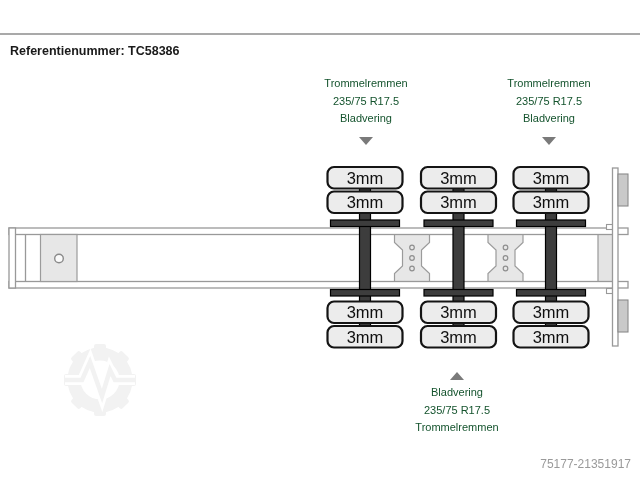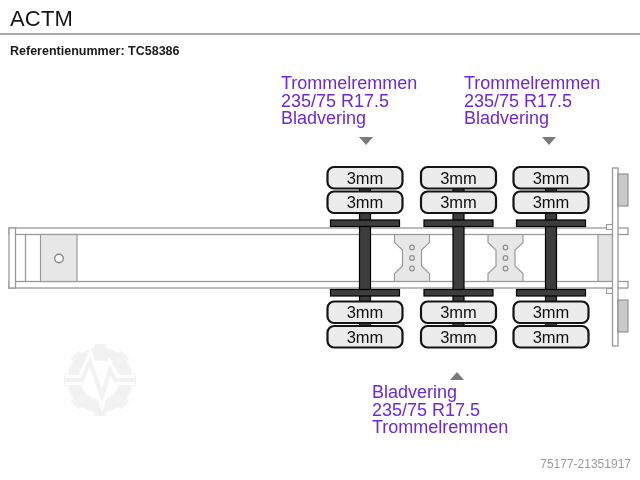--- a/index.html
+++ b/index.html
@@ -13,22 +13,22 @@
     color:#151515;letter-spacing:.2px;
   }
   .title-divider{
     position:absolute;left:0;right:0;top:33px;height:0;
     border-top:2px solid #a9a9a9;
   }
   .ref-line{
     position:absolute;left:10px;top:44px;font-size:12.5px;color:#1a1a1a;font-weight:bold;
   }
   .spec-label{
-    position:absolute;width:170px;
-    font-size:18px;line-height:17.5px;color:#6d28d9;
+    position:absolute;width:170px;text-align:center;
+    font-size:11px;line-height:17.5px;color:#14532d;
   }
   .spec-label-top-1{left:281px;top:75px;}
   .spec-label-top-2{left:464px;top:75px;}
   .spec-label-bottom{left:372px;top:384px;}
   .arrow-down{
     position:absolute;width:0;height:0;
     border-left:7px solid transparent;border-right:7px solid transparent;
     border-top:8px solid #7a7a7a;
   }
   .arrow-down-1{left:359px;top:137px;}
@@ -42,21 +42,20 @@
   .gear-watermark{position:absolute;left:62px;top:342px;width:76px;height:76px;}
   .watermark-id{
     position:absolute;right:9px;top:457px;font-size:12px;color:#9a9a9a;
   }
 </style>
 </head>
 <body>
 
 <div class="screen">
 
-  <div class="page-title">ACTM</div>
   <div class="title-divider"></div>
   <div class="ref-line">Referentienummer: TC58386</div>
 
   <svg class="gear-watermark" viewBox="0 0 76 76">
     <g fill="#f2f2f2">
       <g>
         <rect x="32" y="2" width="12" height="10" rx="2"></rect>
         <rect x="32" y="64" width="12" height="10" rx="2"></rect>
         <rect x="2" y="32" width="10" height="12" rx="2"></rect>
         <rect x="64" y="32" width="10" height="12" rx="2"></rect>

